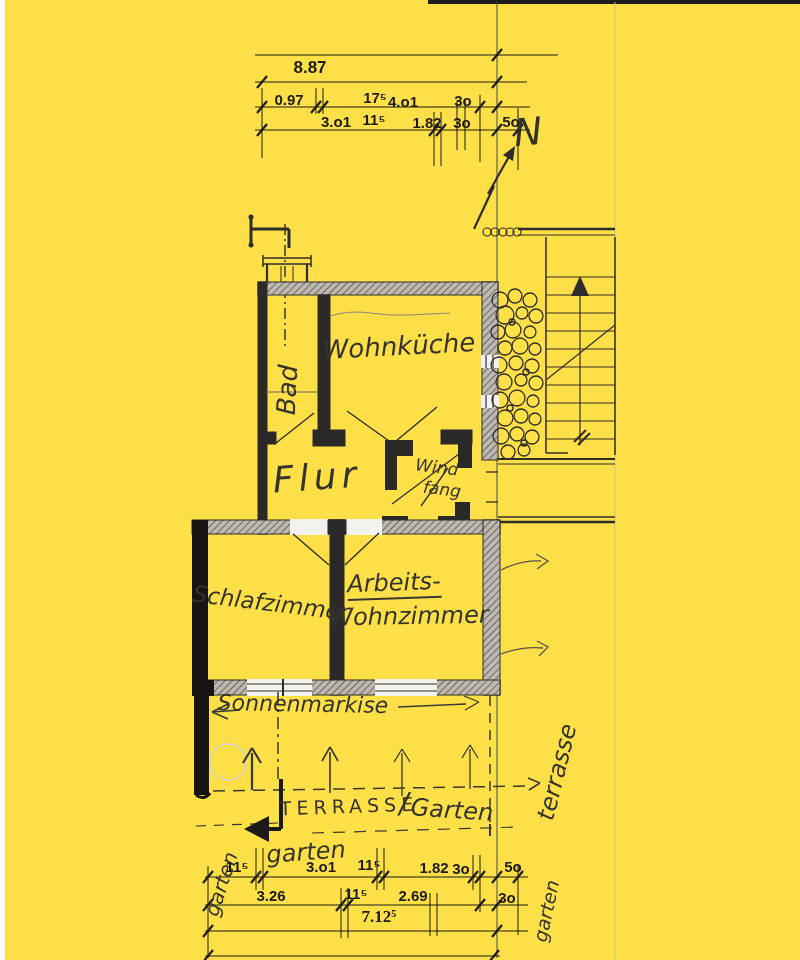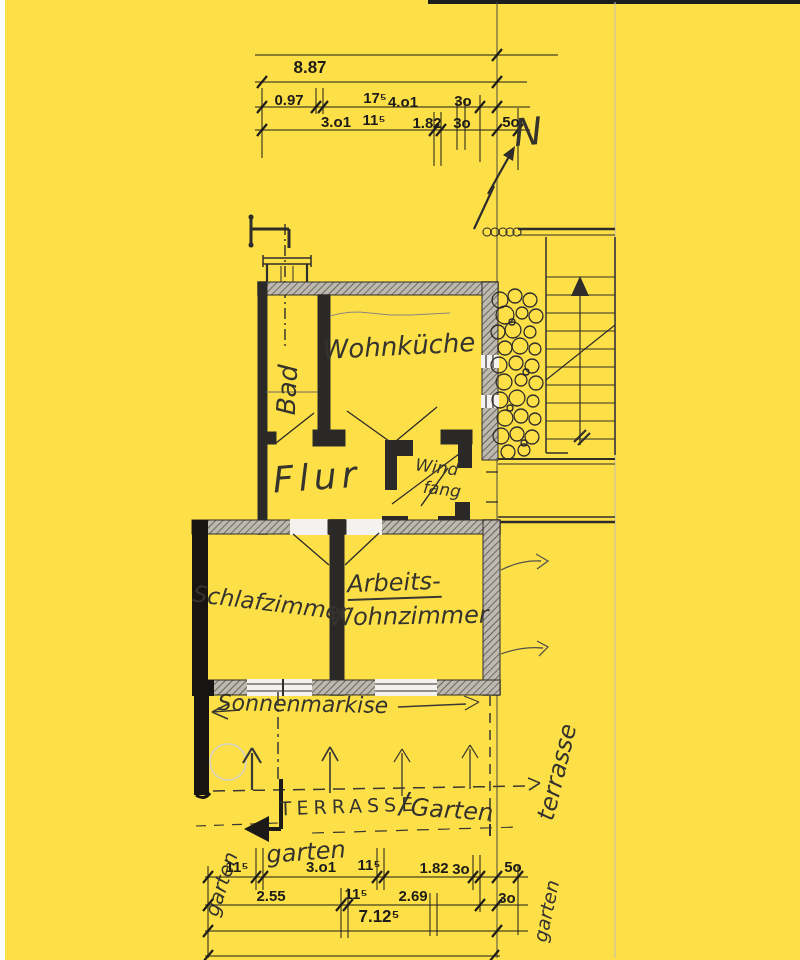--- a/index.html
+++ b/index.html
@@ -347,19 +347,19 @@
 <span class="lbl hand" style="left:221px;top:884px;font-size:20px;transform:translate(-50%,-50%) rotate(-72deg);">garten</span>
 <span class="lbl hand" style="left:557px;top:772px;font-size:24px;transform:translate(-50%,-50%) rotate(-76deg);">terrasse</span>
 <span class="lbl hand" style="left:546px;top:911px;font-size:19px;transform:translate(-50%,-50%) rotate(-78deg);">garten</span>
 
 <span class="lbl dim" style="left:237px;top:866px;transform:translate(-50%,-50%);">11⁵</span>
 <span class="lbl dim" style="left:321px;top:866px;transform:translate(-50%,-50%);">3.o1</span>
 <span class="lbl dim" style="left:369px;top:864px;transform:translate(-50%,-50%);">11⁵</span>
 <span class="lbl dim" style="left:434px;top:867px;transform:translate(-50%,-50%);">1.82</span>
 <span class="lbl dim" style="left:461px;top:868px;transform:translate(-50%,-50%);">3o</span>
 <span class="lbl dim" style="left:513px;top:866px;transform:translate(-50%,-50%);">5o</span>
-<span class="lbl dim" style="left:271px;top:895px;transform:translate(-50%,-50%);">2.55</span>
+<span class="lbl dim" style="left:271px;top:895px;transform:translate(-50%,-50%);">3.26</span>
 <span class="lbl dim" style="left:356px;top:893px;transform:translate(-50%,-50%);">11⁵</span>
 <span class="lbl dim" style="left:413px;top:895px;transform:translate(-50%,-50%);">2.69</span>
 <span class="lbl dim" style="left:507px;top:897px;transform:translate(-50%,-50%);">3o</span>
-<span class="lbl dim-big" style="left:379px;top:917px;transform:translate(-50%,-50%);">7.12⁵</span>
+<span class="lbl dim-big" style="left:379px;top:917px;transform:translate(-50%,-50%);font-family:Liberation Serif, serif;">7.12⁵</span>
 
 </div>
 
 </body></html>

